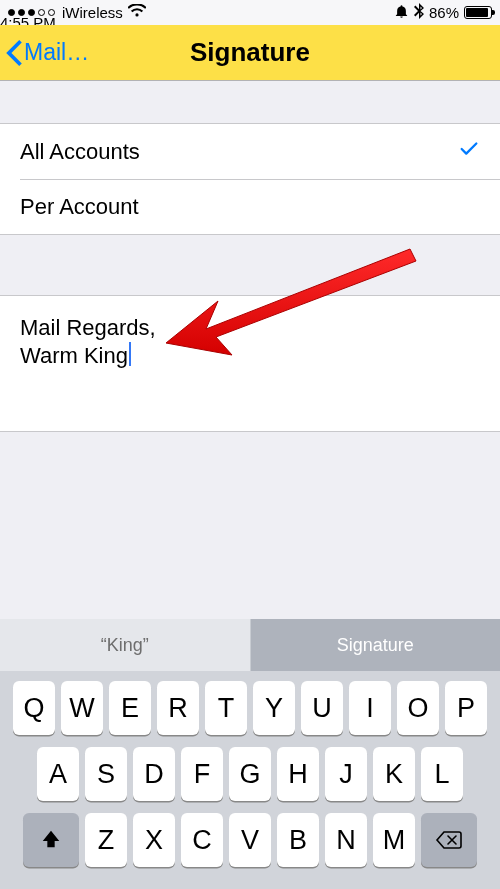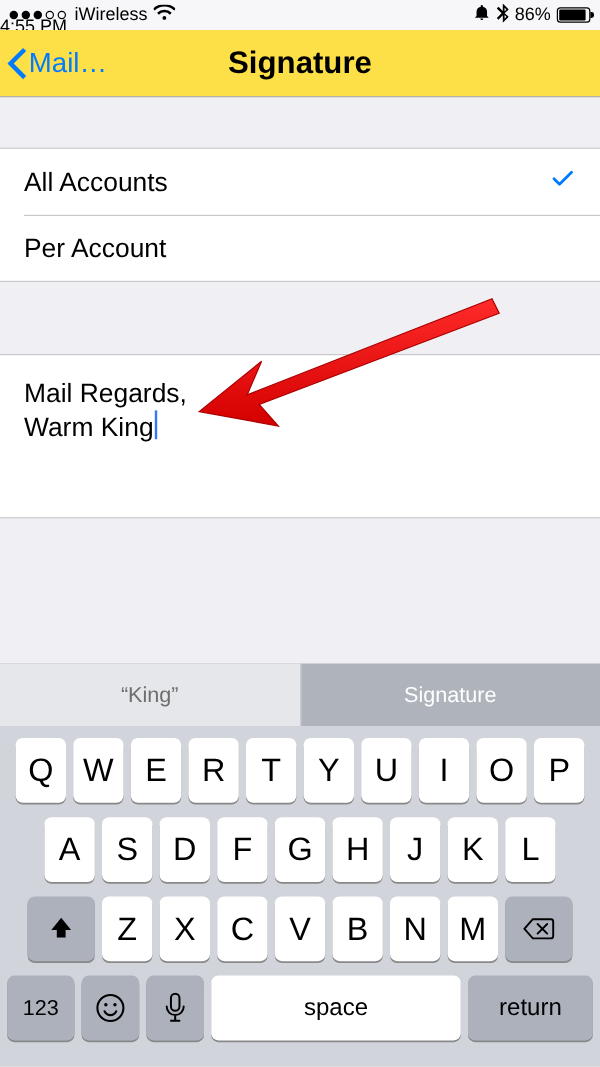--- a/index.html
+++ b/index.html
@@ -266,39 +266,14 @@
       <div class="key">
           <span>M</span>
         </div>
       <div class="key key-bksp">
         <svg width="28" height="20" viewBox="0 0 28 20">
             <path fill="none" stroke="#000" stroke-width="1.6" d="M9 2h15a2 2 0 0 1 2 2v12a2 2 0 0 1-2 2H9l-7-8 7-8z"></path>
             <path stroke="#000" stroke-width="1.6" stroke-linecap="round" d="M13 6l8 8M21 6l-8 8"></path>
           </svg>
       </div>
     </div>
-    <div class="key-row bottom-row">
-      <div class="key key-123">
-          <span>123</span>
-        </div>
-      <div class="key key-emoji">
-        <svg width="26" height="26" viewBox="0 0 24 24">
-            <circle cx="12" cy="12" r="10" fill="none" stroke="#000" stroke-width="1.6"></circle>
-            <circle cx="8.5" cy="9.5" r="1.3" fill="#000"></circle>
-            <circle cx="15.5" cy="9.5" r="1.3" fill="#000"></circle>
-            <path d="M7.5 14.5c1 2 3 3 4.5 3s3.5-1 4.5-3" fill="none" stroke="#000" stroke-width="1.6" stroke-linecap="round"></path>
-          </svg>
-      </div>
-      <div class="key key-mic">
-        <svg width="18" height="26" viewBox="0 0 14 22">
-            <rect x="4" y="1" width="6" height="12" rx="3" fill="none" stroke="#000" stroke-width="1.4"></rect>
-            <path d="M1 10a6 6 0 0 0 12 0M7 16v4M4 20h6" fill="none" stroke="#000" stroke-width="1.4" stroke-linecap="round"></path>
-          </svg>
-      </div>
-      <div class="key key-space">
-          <span>space</span>
-        </div>
-      <div class="key key-return">
-          <span>return</span>
-        </div>
-    </div>
   </div>
 </div>
 
 </body></html>

